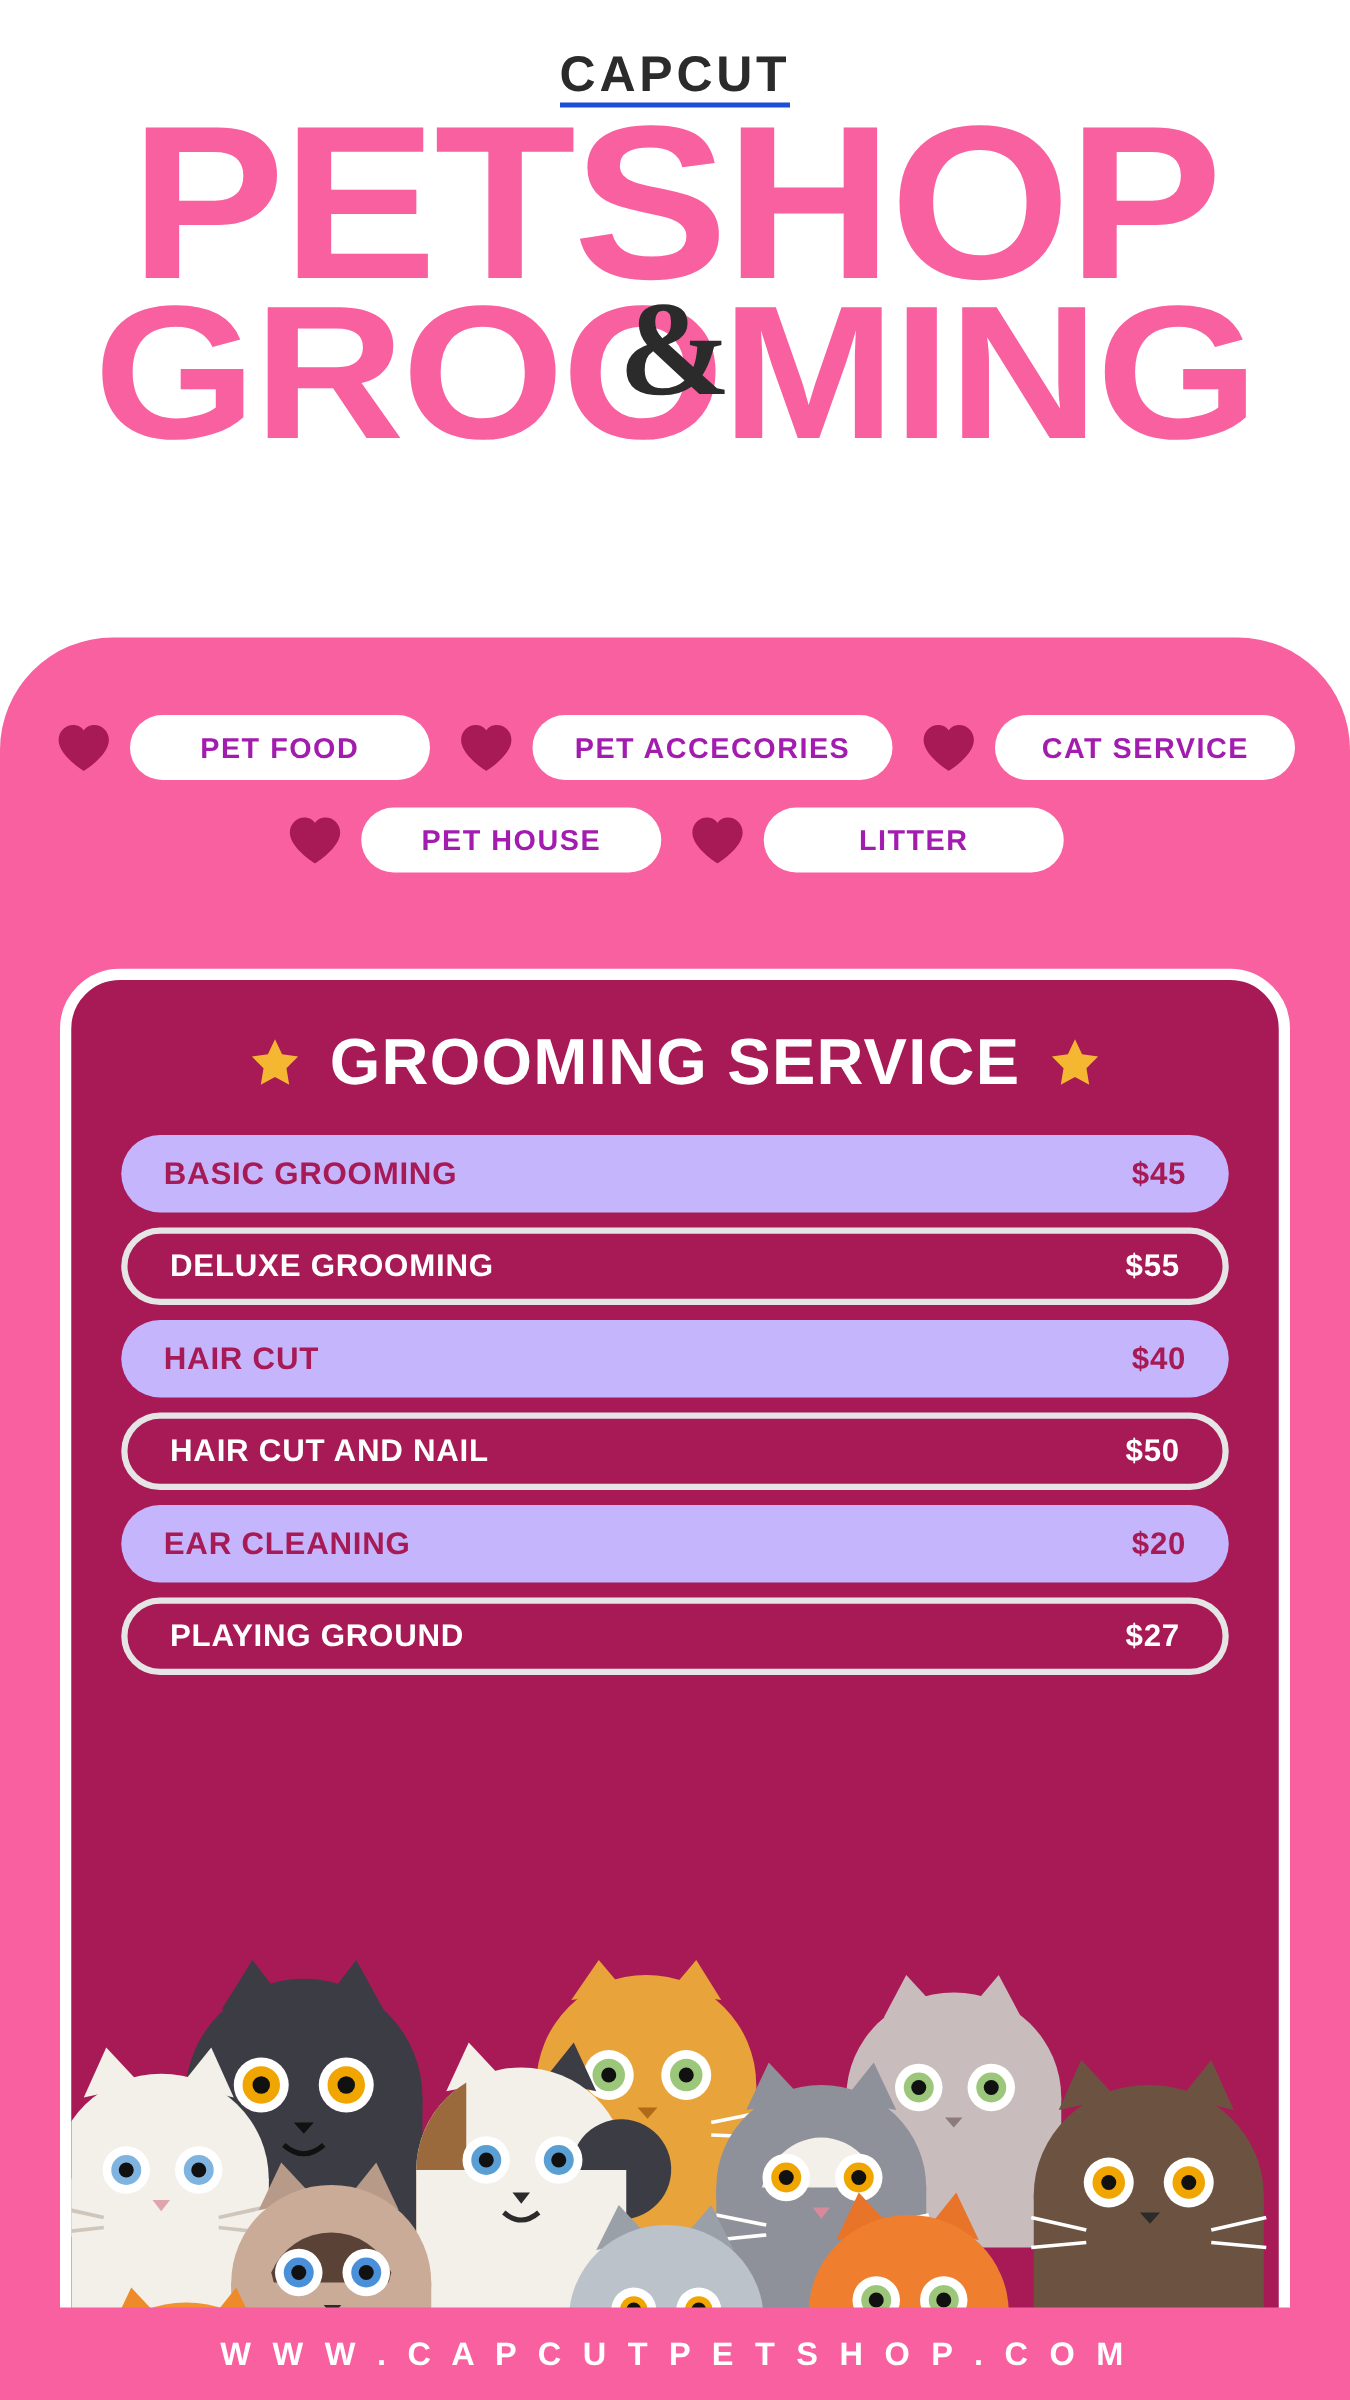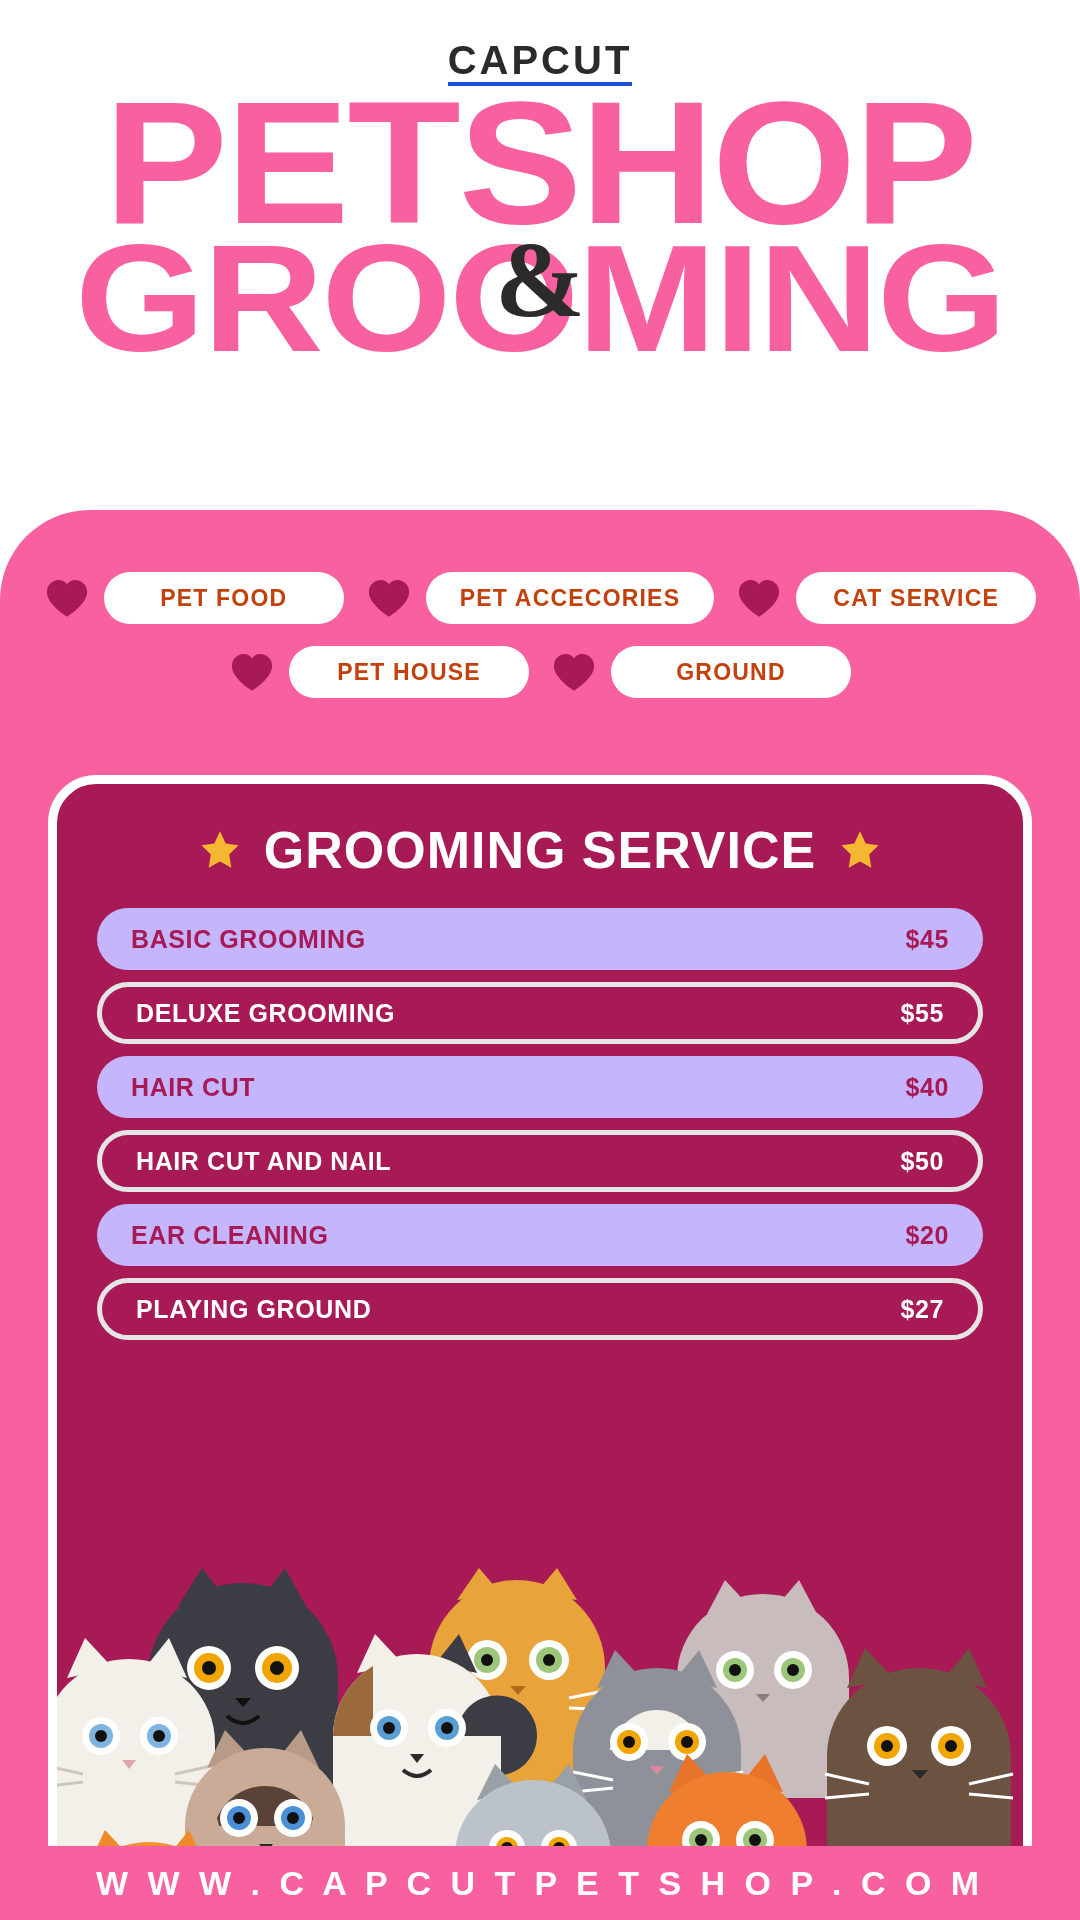--- a/index.html
+++ b/index.html
@@ -110,21 +110,21 @@
     background: #ffffff;
     border-radius: 30px;
     height: 52px;
     display: flex;
     align-items: center;
     justify-content: center;
     padding: 12px 34px;
     font-size: 23px;
     font-weight: bold;
     letter-spacing: 1.2px;
-    color: #c2410c;
+    color: #a21caf;
     min-width: 240px;
   }
 
   
   .card {
     position: absolute;
     top: 775px;
     left: 48px;
     width: 984px;
     height: 1232px;
@@ -186,21 +186,21 @@
     position: absolute;
     bottom: 0;
     left: 0;
     width: 1080px;
     height: 74px;
     background: #f9609f;
     display: flex;
     align-items: center;
     justify-content: center;
     color: #ffffff;
-    font-size: 34px;
+    font-size: 26px;
     font-weight: bold;
     letter-spacing: 5px;
   }
 </style>
 </head>
 <body>
 
 <div class="poster">
 
   <div class="brand">
@@ -240,21 +240,21 @@
       <div class="tag">
         <svg class="heart" viewBox="0 0 32 32">
             <path d="M16 29C16 29 2 20.5 2 11.8 2 7 5.8 3.5 10.2 3.5c2.5 0 4.7 1.2 5.8 3.1 1.1-1.9 3.3-3.1 5.8-3.1C26.2 3.5 30 7 30 11.8 30 20.5 16 29 16 29z" fill="#a81a55"></path>
           </svg>
         <div class="pill">PET HOUSE</div>
       </div>
       <div class="tag">
         <svg class="heart" viewBox="0 0 32 32">
             <path d="M16 29C16 29 2 20.5 2 11.8 2 7 5.8 3.5 10.2 3.5c2.5 0 4.7 1.2 5.8 3.1 1.1-1.9 3.3-3.1 5.8-3.1C26.2 3.5 30 7 30 11.8 30 20.5 16 29 16 29z" fill="#a81a55"></path>
           </svg>
-        <div class="pill">GROUND</div>
+        <div class="pill">LITTER</div>
       </div>
     </div>
   </div>
 
   <div class="card">
     <div class="card-title">
       <svg class="star" viewBox="0 0 24 24">
           <path d="M12 1.8l3.1 6.6 7 1-5.1 5.1 1.2 7.2L12 18.3l-6.2 3.4 1.2-7.2L1.9 9.4l7-1z" fill="#f5b731"></path>
         </svg>
       <span>GROOMING SERVICE</span>

